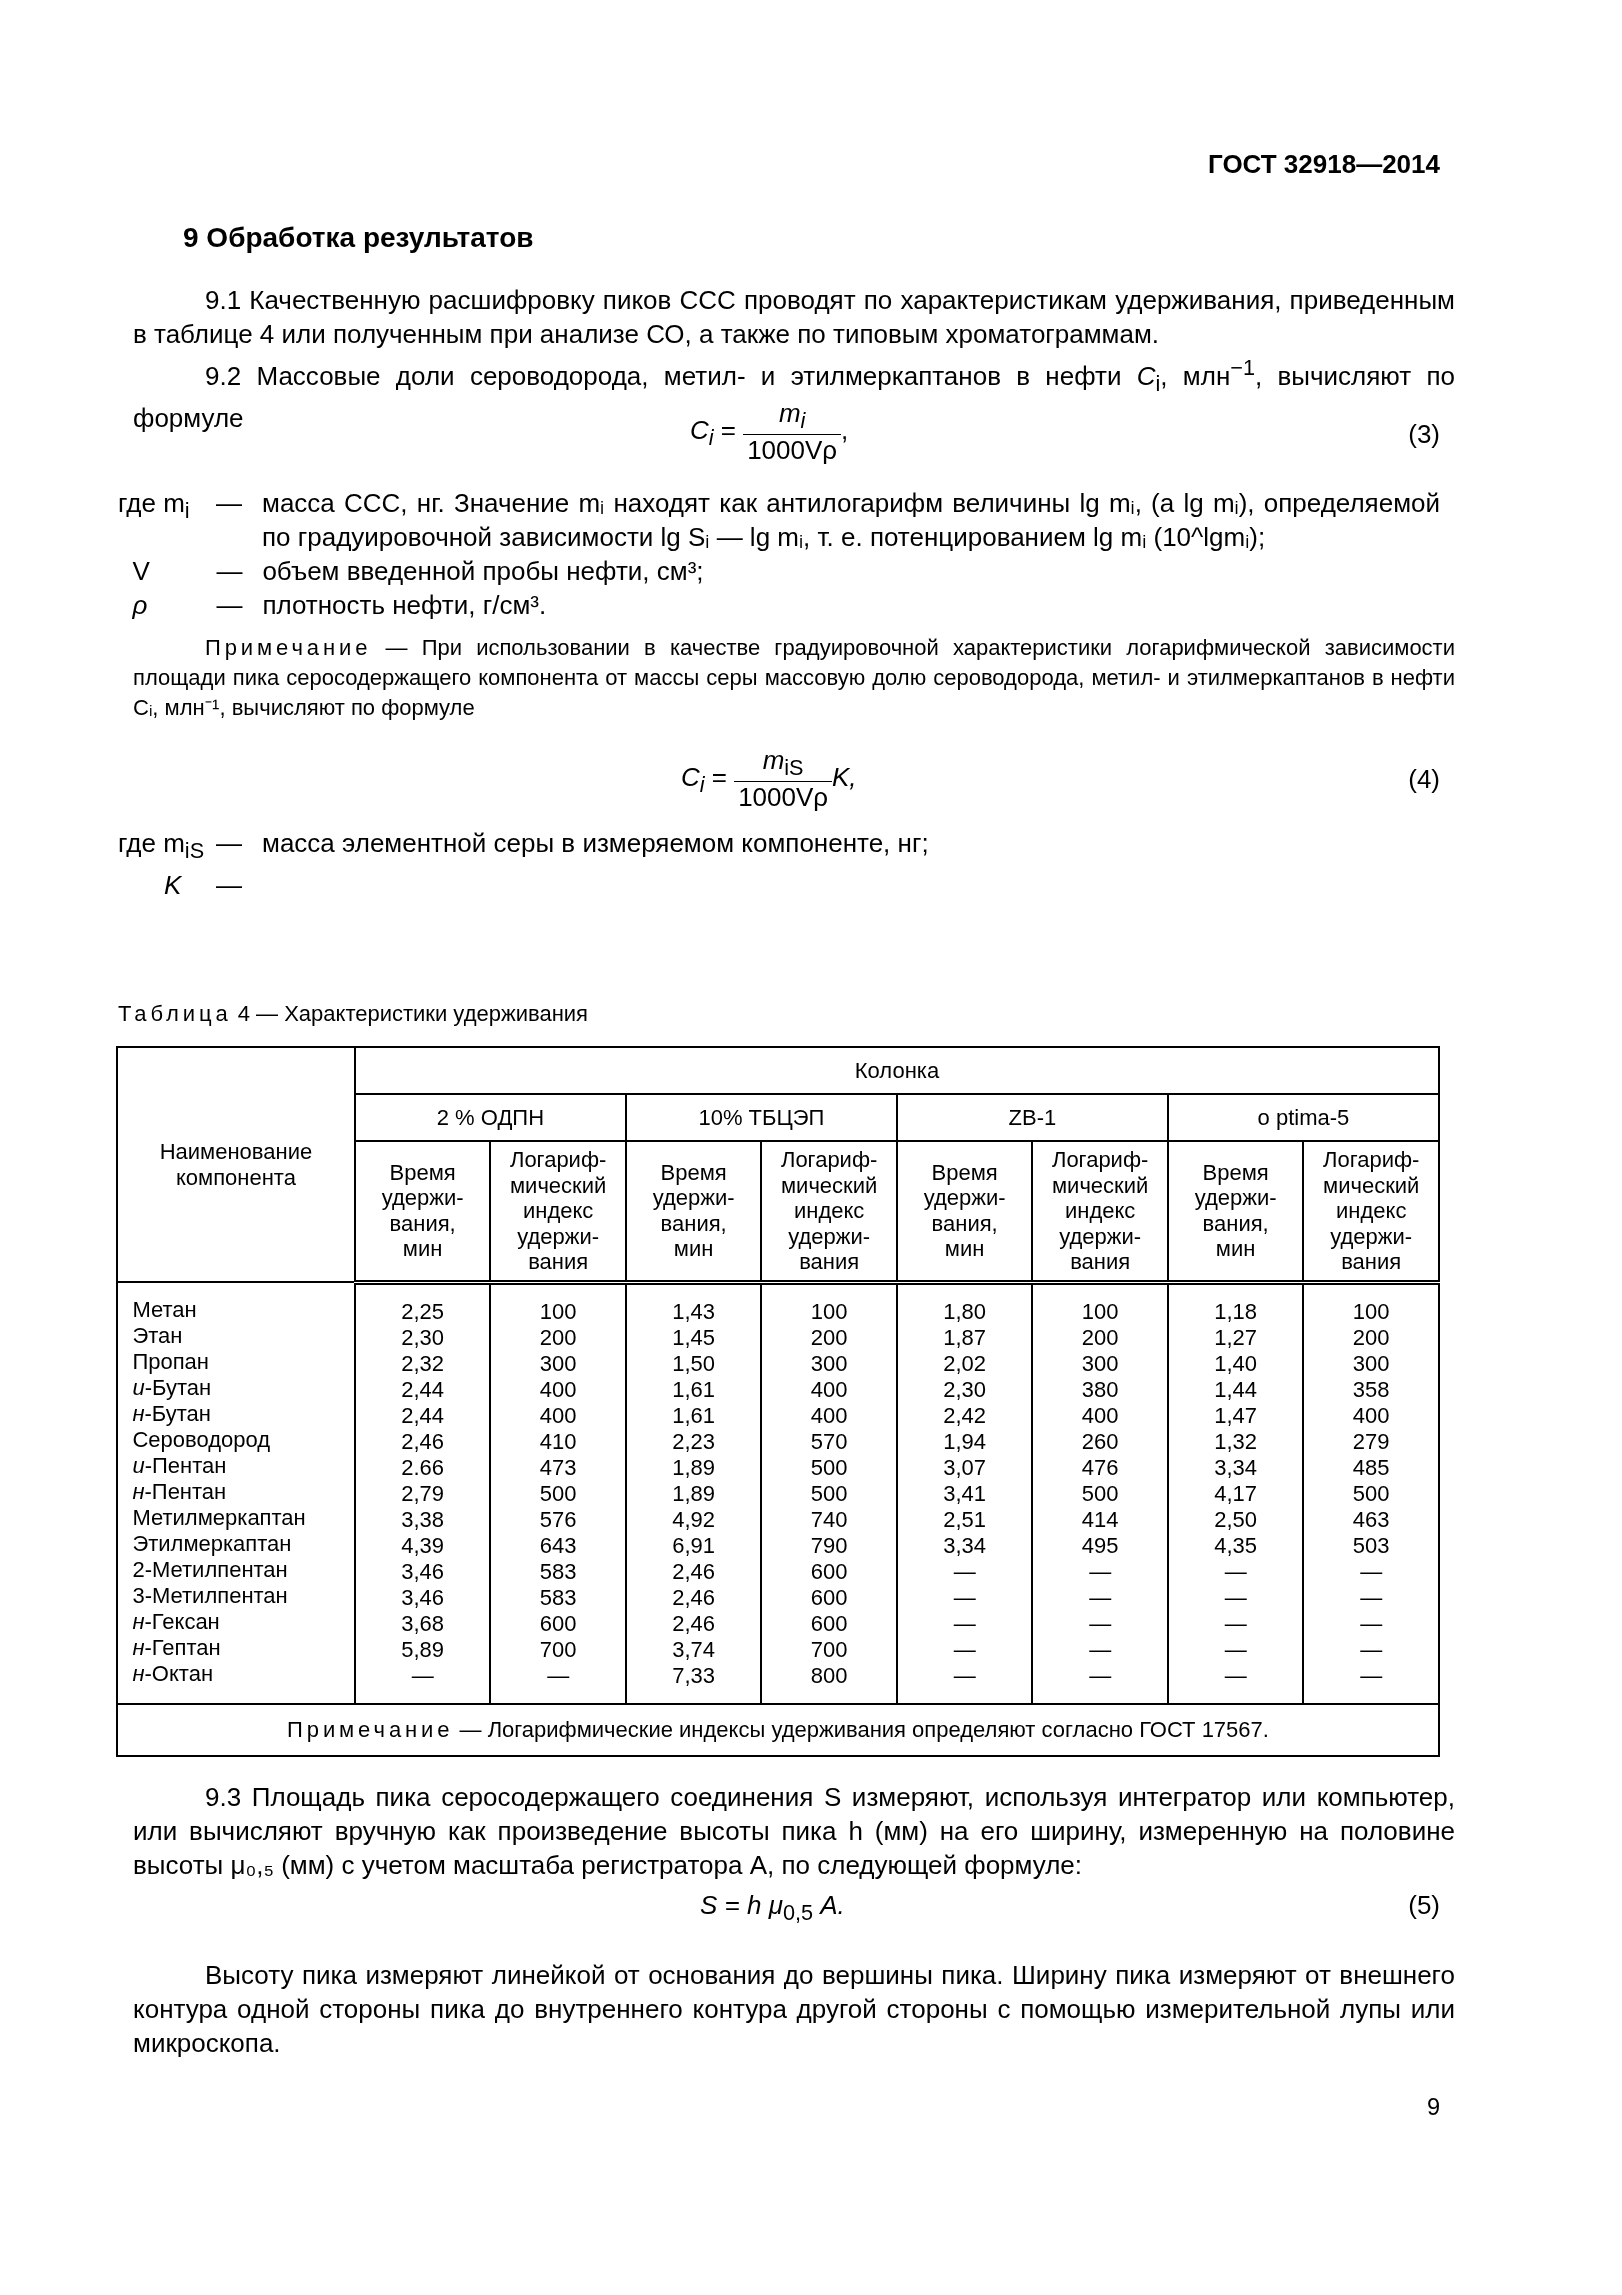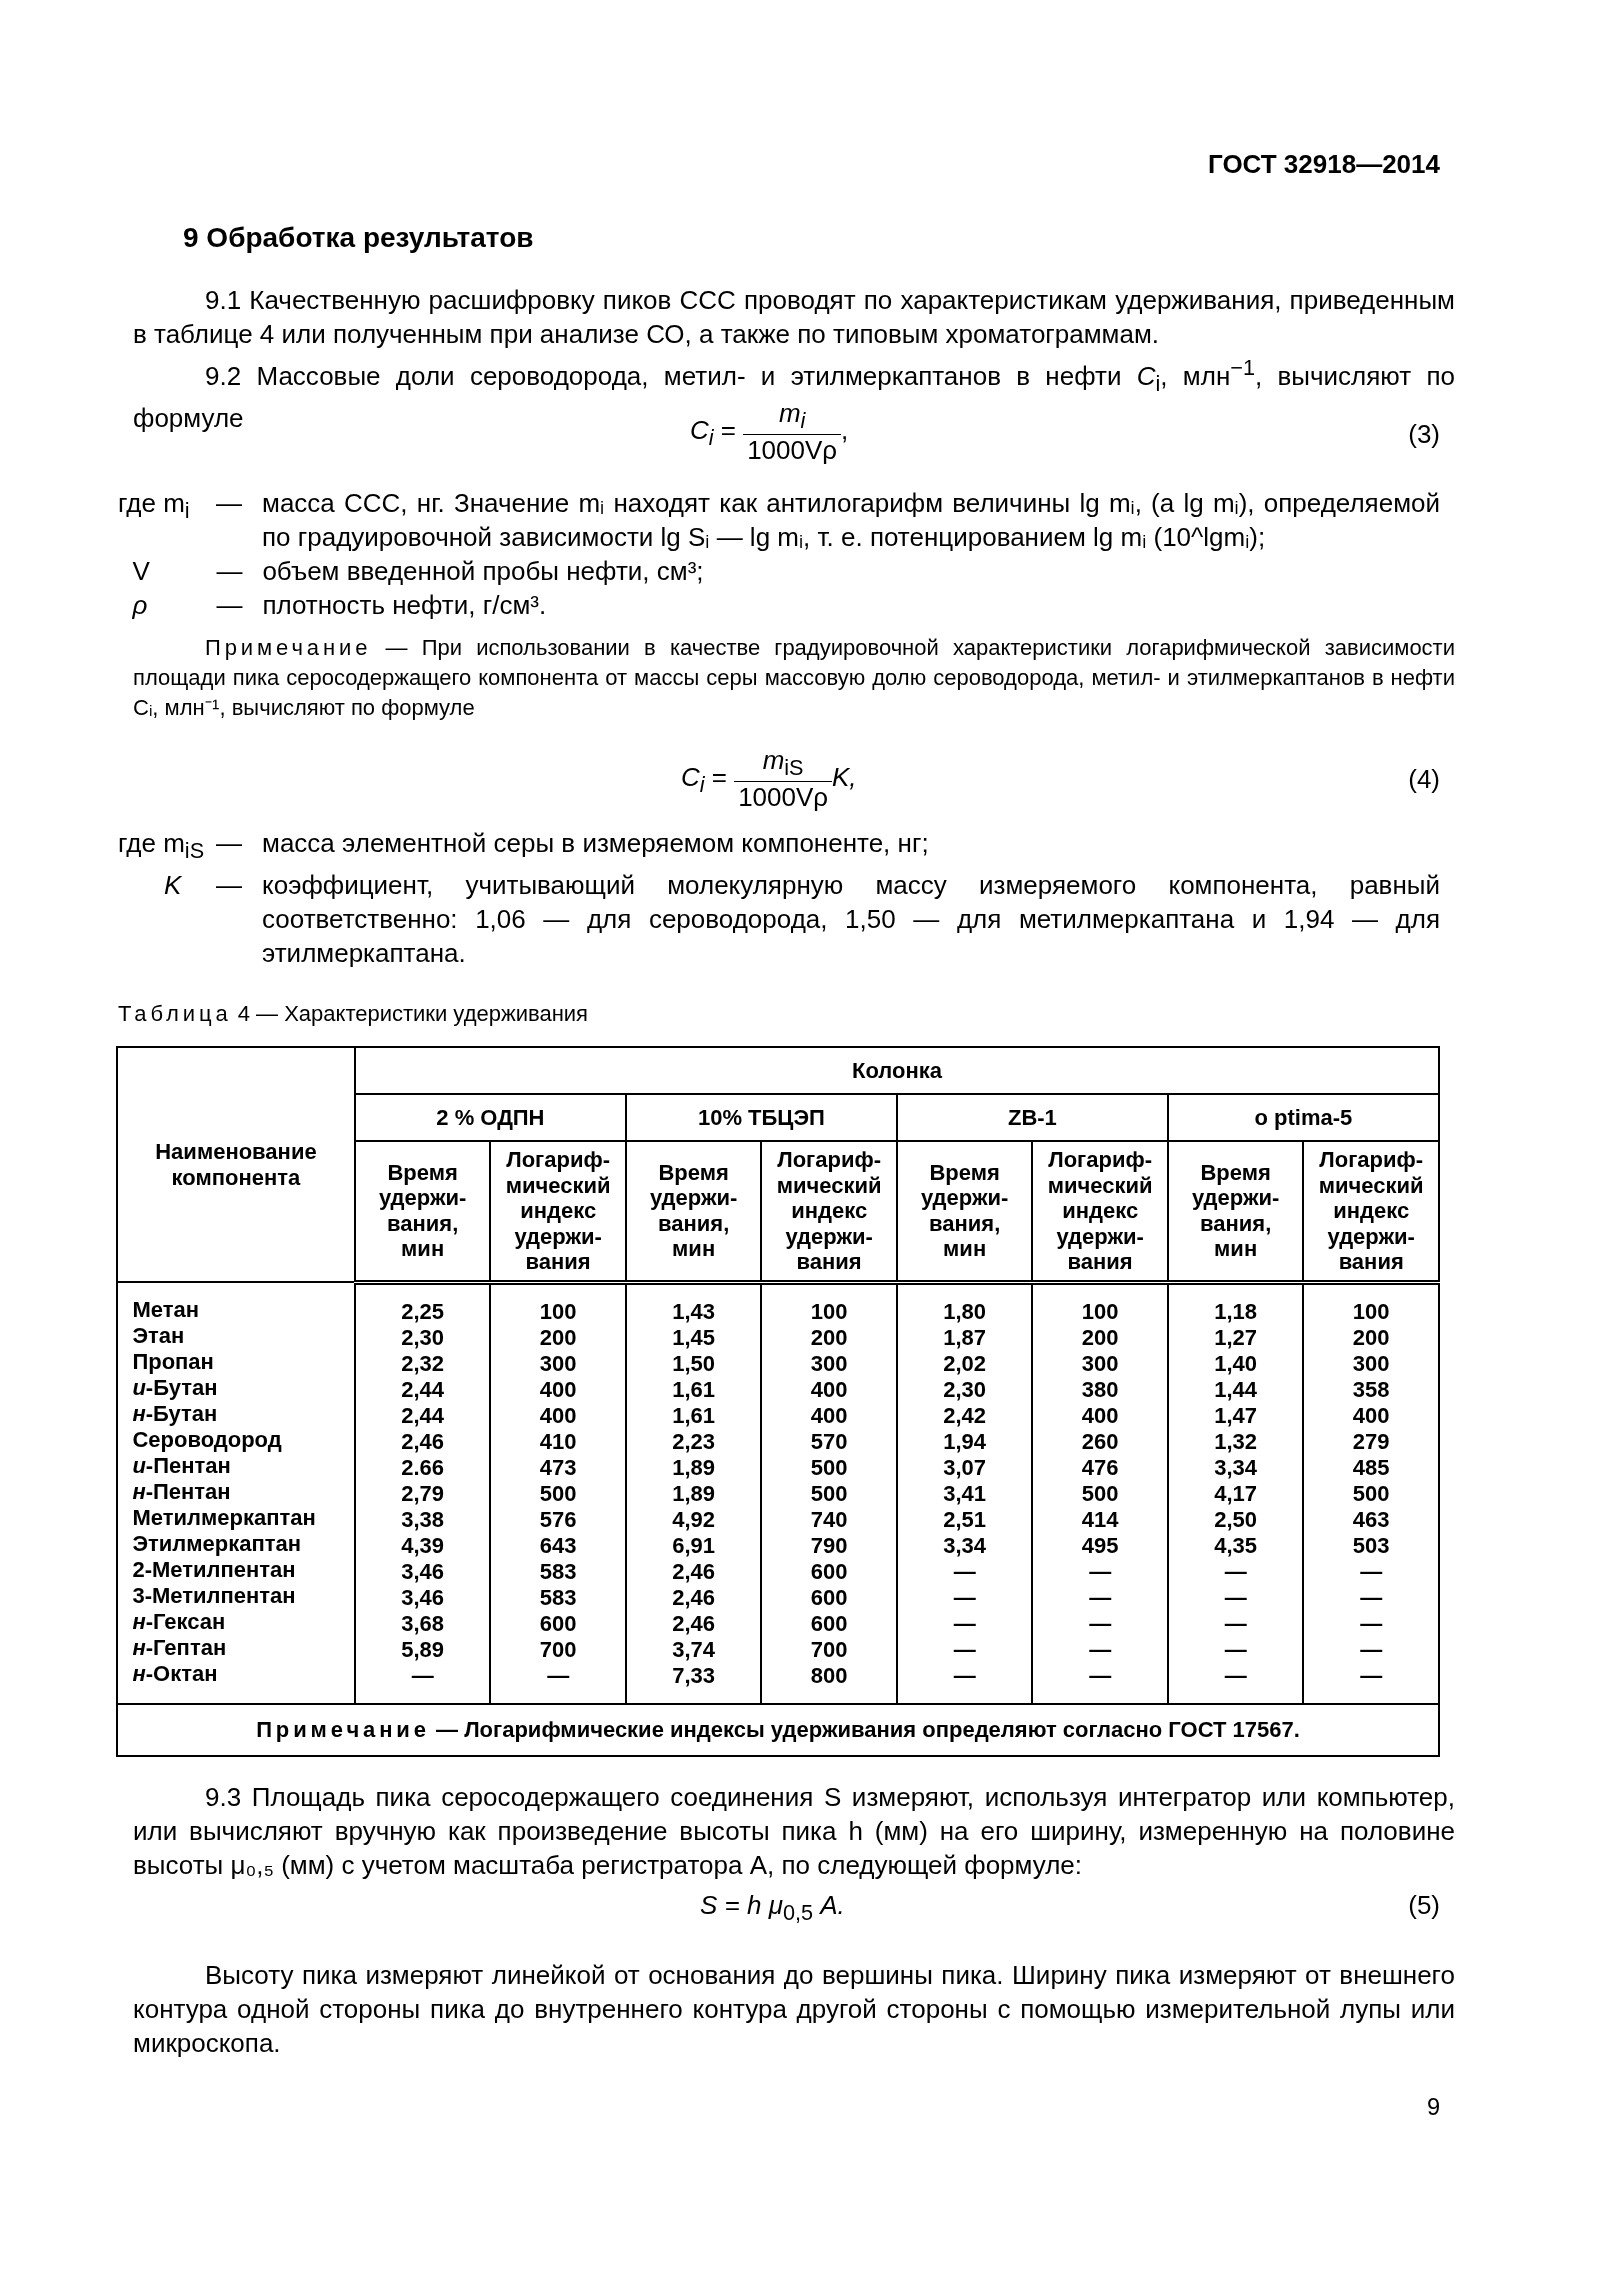--- a/index.html
+++ b/index.html
@@ -18,21 +18,21 @@
   .frac .den { display: block; padding: 0 3.9px; }
   i { font-style: italic; }
   .where { position: absolute; left: 118px; width: 1322px; font-size: 26px; line-height: 34px; }
   .where .row { display: flex; }
   .where .sym { width: 98px; flex: none; }
   .where .dash { width: 46px; flex: none; }
   .where .def { flex: 1; text-align: justify; }
   .caption { position: absolute; left: 118px; top: 1001px; font-size: 22px; }
   table.t4 { position: absolute; left: 116px; top: 1046px; width: 1324px; border-collapse: collapse;
              font-size: 22px; }
-  table.t4 td, table.t4 th { border: 2px solid #000; text-align: center; font-weight: bold; padding: 0; }
+  table.t4 td, table.t4 th { border: 2px solid #000; text-align: center; font-weight: normal; padding: 0; }
   table.t4 th { line-height: 25.5px; }
   table.t4 .body td { border-top: none; border-bottom: none; vertical-align: top; line-height: 26px;
                       padding-top: 14.4px; padding-bottom: 14.4px; border-radius: 19px; }
   table.t4 .body td.name { text-align: left; padding-left: 14.4px; }
   table.t4 .body td div { height: 26px; }
   table.t4 thead tr:last-child th { border-bottom: 5.9px double #000; }
   table.t4 .note td { height: 50px; border-top: 2px solid #000; }
   .pagenum { position: absolute; right: 183px; top: 2094px; font-size: 23.6px; }
 </style>
 </head>
@@ -85,21 +85,20 @@
 
   <div class="where" style="top:826px;">
     <div class="row">
       <span class="sym"><span>где m</span><sub>iS</sub></span>
       <span class="dash">—</span>
       <span class="def">масса элементной серы в измеряемом компоненте, нг;</span>
     </div>
     <div class="row">
       <span class="sym" style="padding-left:46px;width:52px;font-style:italic;">K</span>
       <span class="dash">—</span>
-      <span class="def">коэффициент, учитывающий молекулярную массу измеряемого компонента, равный соответственно: 1,06 — для сероводорода, 1,50 — для метилмеркаптана и 1,94 — для этилмеркаптана.</span>
     </div>
   </div>
 
   <div class="caption">
     <span class="spaced">Таблица</span><span> 4 — Характеристики удерживания</span>
   </div>
 
   <table class="t4">
     <colgroup>
       <col style="width:237px">

